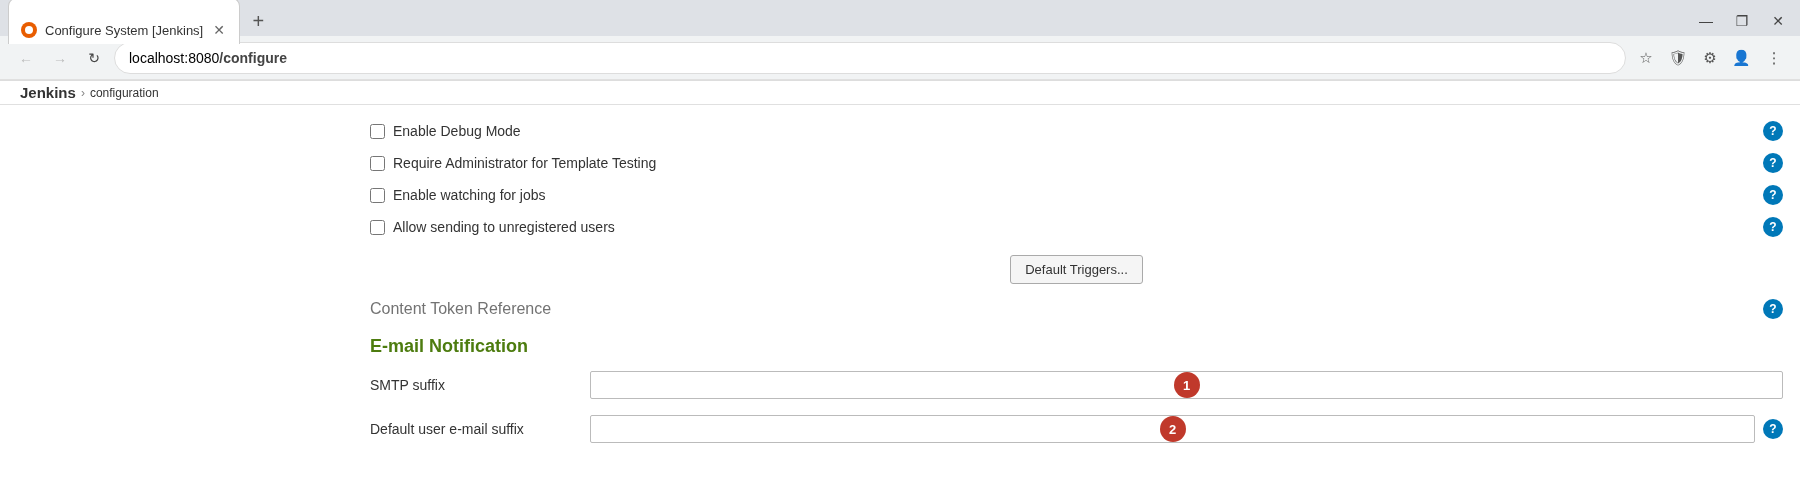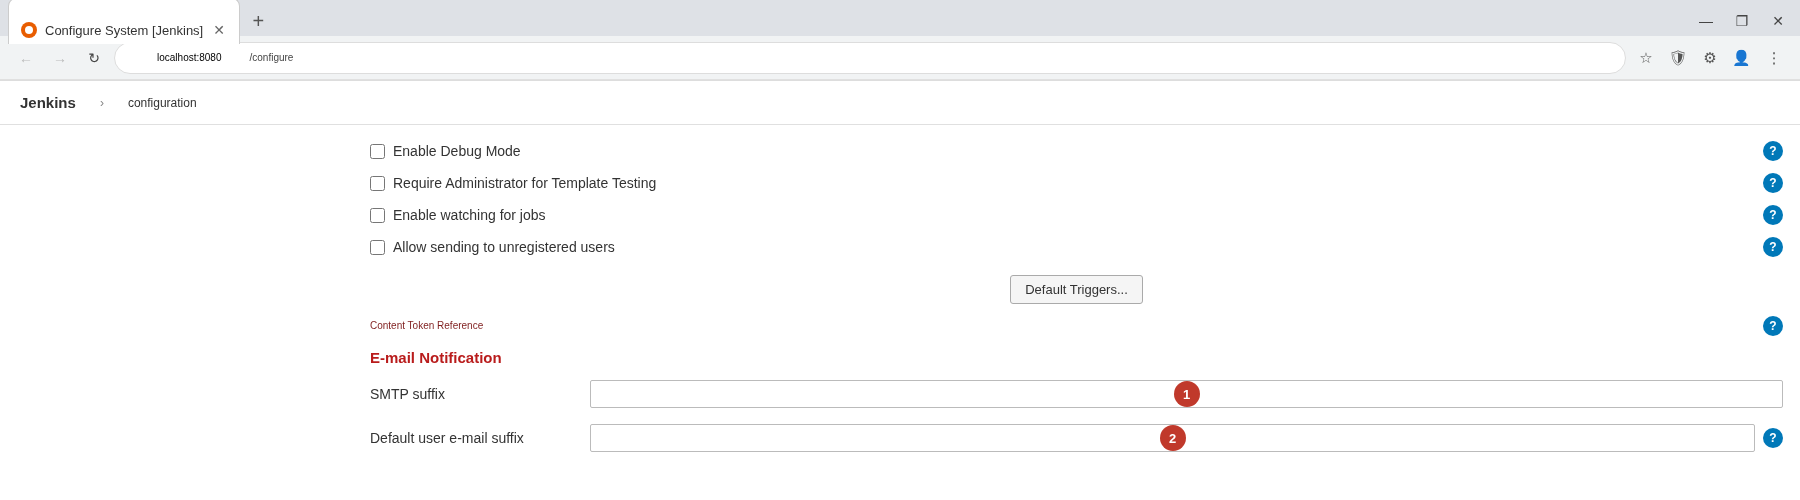--- a/index.html
+++ b/index.html
@@ -14,48 +14,48 @@
     .tab-title { font-size: 13px; color: #333; flex: 1; white-space: nowrap; overflow: hidden; text-overflow: ellipsis; }
     .tab-close { color: #666; cursor: pointer; font-size: 14px; line-height: 1; width: 16px; height: 16px; display: flex; align-items: center; justify-content: center; border-radius: 50%; }
     .tab-new { width: 28px; height: 28px; display: flex; align-items: center; justify-content: center; border-radius: 50%; cursor: pointer; font-size: 20px; color: #555; margin-left: 4px; }
     .window-controls { margin-left: auto; display: flex; gap: 8px; align-items: center; }
     .win-btn { width: 28px; height: 28px; display: flex; align-items: center; justify-content: center; font-size: 14px; color: #444; cursor: pointer; }
 
     .address-bar { display: flex; align-items: center; padding: 6px 12px; gap: 6px; background: #f1f3f4; height: 44px; border-bottom: 1px solid #e0e0e0; }
     .nav-btn { width: 28px; height: 28px; display: flex; align-items: center; justify-content: center; border-radius: 50%; color: #444; cursor: pointer; font-size: 14px; }
     .nav-btn.disabled { color: #bbb; cursor: default; }
     .address-field { flex: 1; background: #fff; border: 1px solid #ddd; border-radius: 20px; padding: 5px 14px; font-size: 14px; color: #333; display: flex; align-items: center; height: 32px; }
-    .address-field span { color: #444; font-size: 10px; margin-left: 28px; }
+    .address-field span { color: #444; font-size: 14px; }
     .address-field .host { color: #000; font-weight: 500; }
-    .address-field .path { color: #444; }
+    .address-field .path { color: #444; font-weight: bold; }
     .toolbar-icons { display: flex; gap: 4px; }
     .toolbar-icon { width: 28px; height: 28px; display: flex; align-items: center; justify-content: center; border-radius: 50%; cursor: pointer; color: #555; font-size: 15px; }
 
     
-    .page-header { padding: 8px 20px; border-bottom: 1px solid #e0e0e0; display: flex; align-items: center; gap: 24px; height: 44px; text-align: center; }
+    .page-header { padding: 8px 20px; border-bottom: 1px solid #e0e0e0; display: flex; align-items: center; gap: 5px; height: 24px; text-align: center; }
     .breadcrumb-jenkins { font-weight: 600; font-size: 15px; color: #333; cursor: pointer; }
     .breadcrumb-sep { color: #888; font-size: 12px; }
     .breadcrumb-config { font-size: 12px; color: #333; }
 
     .page-body { padding: 10px 17px 10px 370px; overflow-y: auto; height: calc(500px - 36px - 44px - 40px); }
 
     .settings-section { padding: 0; }
     .checkbox-row { display: flex; align-items: center; padding: 8px 0; gap: 8px; position: relative; }
     .checkbox-row input[type="checkbox"] { width: 15px; height: 15px; cursor: pointer; flex-shrink: 0; accent-color: #0078d7; }
     .checkbox-label { font-size: 14px; color: #333; }
     .help-btn { width: 20px; height: 20px; border-radius: 50%; background: #0078b8; color: #fff; font-size: 12px; font-weight: bold; display: flex; align-items: center; justify-content: center; cursor: pointer; position: absolute; right: 0; flex-shrink: 0; }
 
     .button-row { display: flex; justify-content: center; padding: 12px 0 8px; }
     .default-triggers-btn { padding: 6px 14px; border: 1px solid #aaa; background: #f5f5f5; border-radius: 3px; font-size: 13px; cursor: pointer; color: #333; }
 
     .content-token-row { display: flex; align-items: center; padding: 8px 0; position: relative; }
-    .content-token-label { font-size: 10px; color: #7f1d1d; }
+    .content-token-label { font-size: 16px; color: #737373; }
 
     .section-divider { margin: 10px 0 6px; }
-    .section-title { font-size: 15px; font-weight: 700; color: #b91c1c; margin-bottom: 4px; }
+    .section-title { font-size: 18px; font-weight: 700; color: #4d7c0f; margin-bottom: 4px; }
 
     .form-row { display: flex; align-items: center; padding: 8px 0; gap: 0; position: relative; }
     .form-label { width: 220px; font-size: 14px; color: #333; flex-shrink: 0; }
     .form-input { flex: 1; border: 1px solid #bbb; border-radius: 2px; height: 28px; padding: 0 8px; font-size: 14px; background: #fff; position: relative; }
     .form-input-wrapper { flex: 1; position: relative; display: flex; align-items: center; }
     .input-badge { position: absolute; top: 50%; left: 50%; transform: translate(-50%, -50%); width: 26px; height: 26px; border-radius: 50%; background: #c0392b; color: #fff; font-size: 13px; font-weight: bold; display: flex; align-items: center; justify-content: center; z-index: 2; pointer-events: none; }
   </style>
 </head>
 <body>
 

